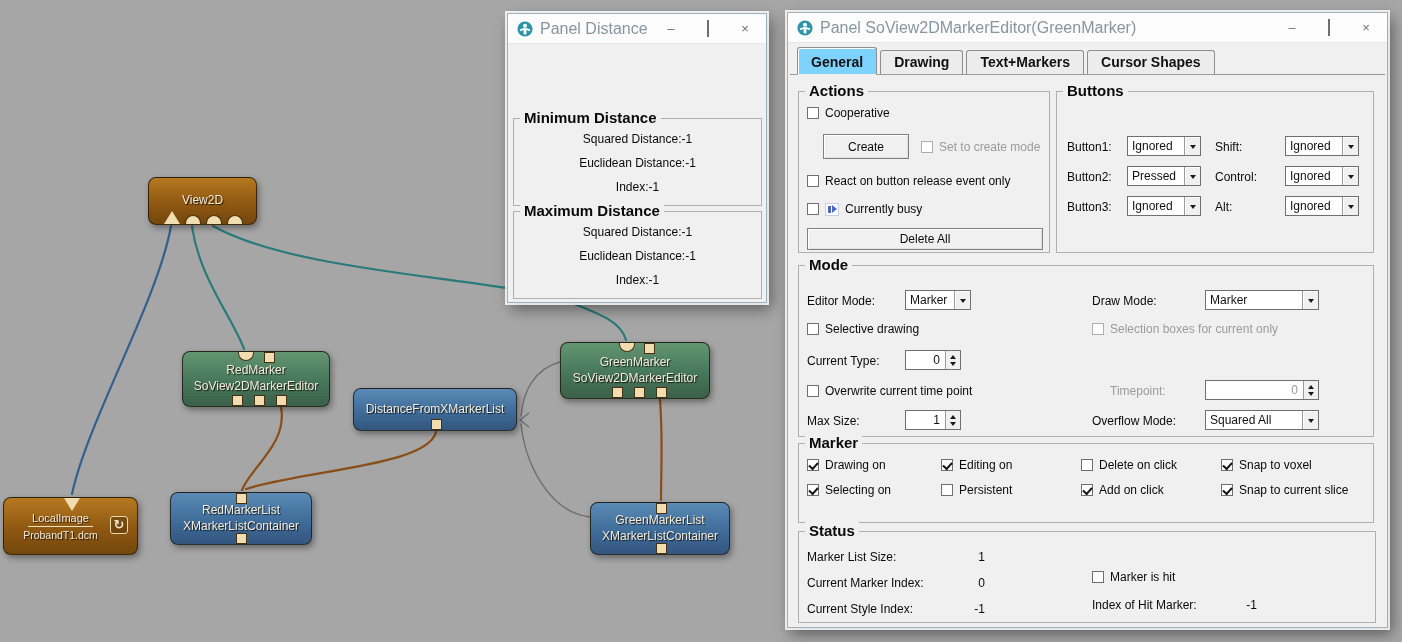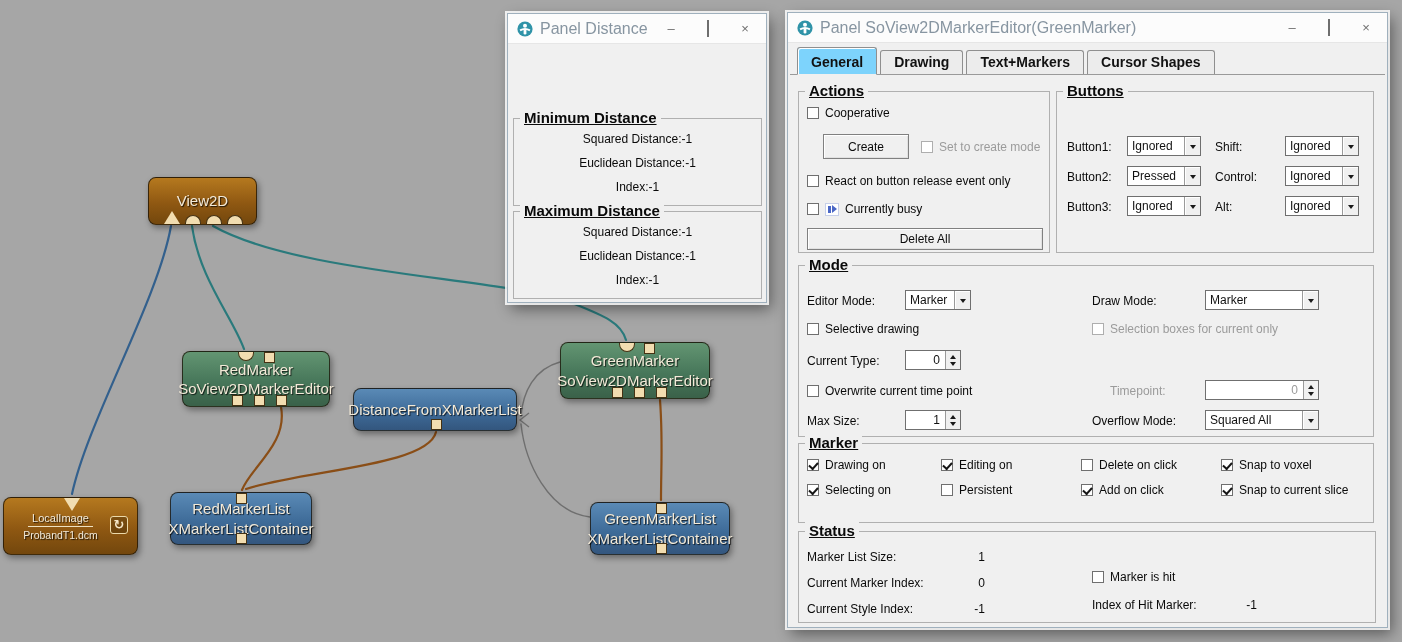--- a/index.html
+++ b/index.html
@@ -23,21 +23,21 @@
     position:absolute; z-index:2;
     border-radius:8px;
     border:1px solid rgba(25,18,6,.75);
     box-shadow:2px 3px 6px rgba(0,0,0,.38);
     display:flex; align-items:center; justify-content:center;
   }
   .node-brown { background:linear-gradient(180deg,#b5791f 0%,#8f5812 55%,#73470d 100%); }
   .node-green { background:linear-gradient(180deg,#639572 0%,#47775a 55%,#3a6149 100%); }
   .node-blue  { background:linear-gradient(180deg,#5a8ab6 0%,#3f6c99 55%,#33567e 100%); }
   .nlabel {
-    font-size:15px; color:#f3ead8; text-align:center; line-height:1.3;
+    font-size:12px; color:#f3ead8; text-align:center; line-height:1.3;
     text-shadow:1px 1px 1px rgba(0,0,0,.75); white-space:pre-line;
   }
   .conn { position:absolute; background:#f2ddb0; }
   .conn.sq { width:11px; height:11px; border:1px solid #453214; }
   .conn.sq.top { top:0; }
   .conn.sq.bot { bottom:0; }
   .conn.dome-up { bottom:0; width:16px; height:9px; border:1px solid #453214; border-bottom:none; border-radius:8px 8px 0 0; }
   .conn.dome-down { top:0; width:16px; height:9px; border:1px solid #453214; border-top:none; border-radius:0 0 8px 8px; }
   .conn.tri-up { bottom:0; width:16px; height:13px; clip-path:polygon(50% 0,100% 100%,0 100%); }
   .conn.tri-down { top:0; width:16px; height:13px; clip-path:polygon(0 0,100% 0,50% 100%); }
@@ -60,21 +60,21 @@
   .titlebar {
     height:30px; background:#fcfcfc; display:flex; align-items:center;
     padding:0 6px 0 9px; gap:7px; border-bottom:1px solid #e6e6e6;
   }
   .wtitle { flex:1; font-size:16px; color:#8795a1; white-space:nowrap; overflow:hidden; }
   .wbtn { width:30px; text-align:center; color:#6e6e6e; font-size:13px; line-height:28px; }
   .max-box { width:9px; height:9px; border:1px solid #6e6e6e; margin:0 auto; }
 
   .gb { position:absolute; border:1px solid #b0b0b0; }
   .gbt { position:absolute; top:-10px; left:6px; padding:0 4px; background:#f0f0f0;
-         font-weight:bold; font-size:15px; color:#0a0a0a; white-space:nowrap;text-decoration:underline; }
+         font-weight:bold; font-size:15px; color:#0a0a0a; white-space:nowrap; }
 
   .lbl { font-size:12px; color:#0a0a0a; white-space:nowrap; }
   .val { font-size:12px; color:#0a0a0a; }
   .dis { color:#9b9b9b !important;margin-left:18px; }
 
   
   .qbtn {
     background:#f0f0f0; border:1px solid #808080;
     box-shadow:inset 1px 1px 0 #fff, inset -1px -1px 0 rgba(0,0,0,.06);
     font-size:12px; color:#0a0a0a; display:inline-flex; align-items:center; justify-content:center;

